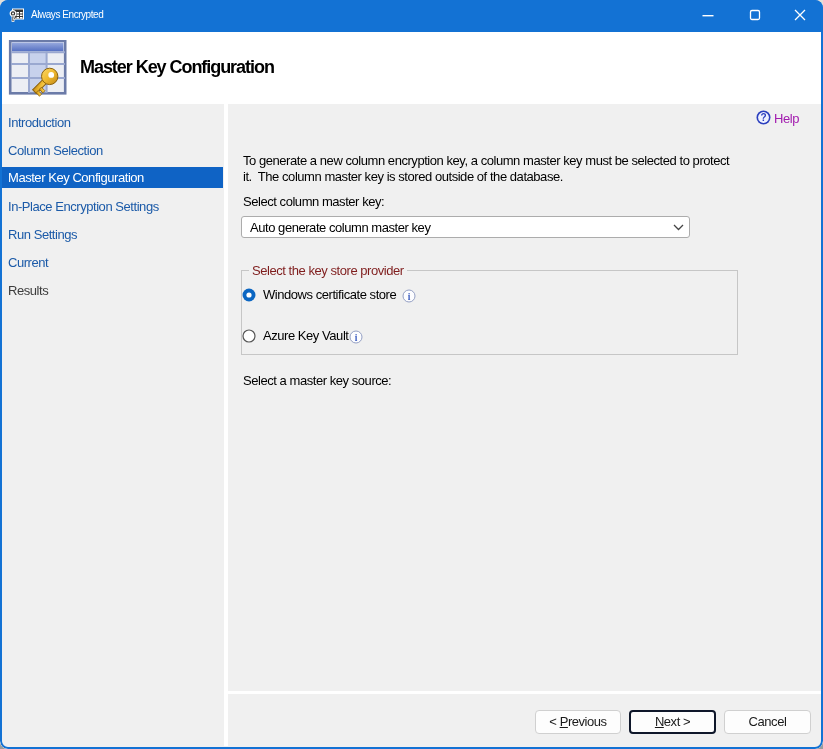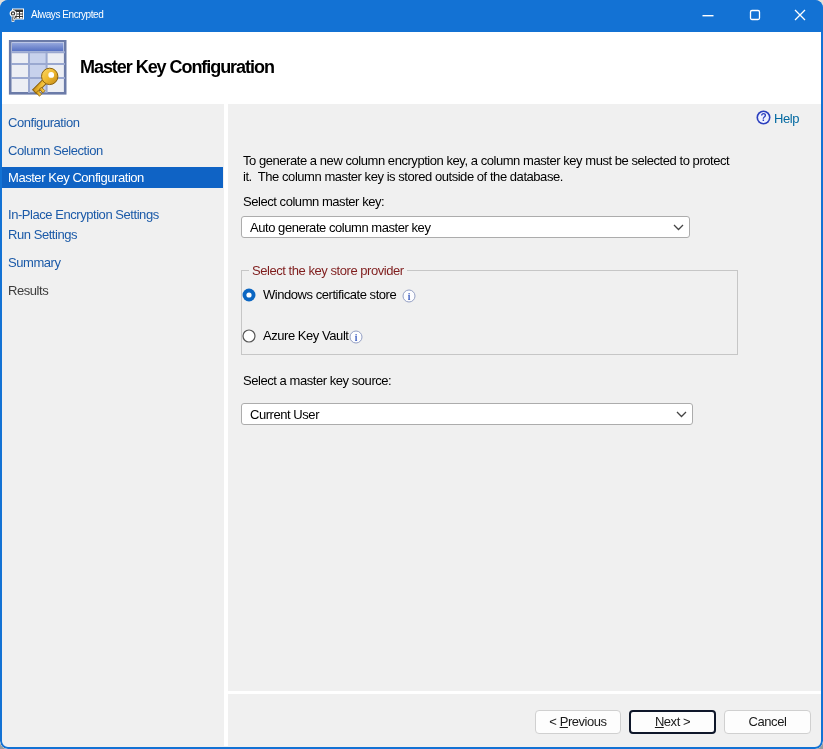--- a/index.html
+++ b/index.html
@@ -15,21 +15,21 @@
 .tb-btn { position:absolute; top:0; height:32px; }
 .header { position:absolute; left:0; top:32px; width:823px; height:72px; background:#ffffff; }
 .hdr-title { position:absolute; left:80px; top:25px; font-size:18px; font-weight:bold; letter-spacing:-1.05px; color:#000; }
 .hdr-icon { position:absolute; left:8px; top:8px; }
 .nav { position:absolute; left:0; top:104px; width:223px; bottom:0; background:#f0f0f0; }
 .divider { position:absolute; left:224px; top:104px; width:4px; bottom:3px; background:#ffffff; }
 .nav-item { position:absolute; left:8px; height:21px; line-height:21px; font-size:13px; letter-spacing:-0.45px; color:#1b5aa8; white-space:nowrap; }
 .nav-sel { position:absolute; left:0; top:167px; width:223px; height:21px; background:#0f63c5; }
 .nav-sel span { position:absolute; left:8px; top:0; line-height:21px; font-size:13px; letter-spacing:-0.45px; color:#fff; white-space:nowrap; }
 .help { position:absolute; top:110px; left:756px; height:15px; }
-.help span { position:absolute; left:18px; top:1px; font-size:13px; letter-spacing:-0.45px; color:#0369a1; }
+.help span { position:absolute; left:18px; top:1px; font-size:13px; letter-spacing:-0.45px; color:#a21caf; }
 .para { position:absolute; left:243px; top:153px; width:500px; font-size:13px; letter-spacing:-0.45px; line-height:16px; color:#000; }
 .lbl { position:absolute; font-size:13px; letter-spacing:-0.45px; color:#000; white-space:nowrap; }
 .combo { position:absolute; background:#fff; border:1px solid #acacac; border-radius:3px; }
 .combo span { position:absolute; left:8px; top:0; bottom:0; display:flex; align-items:center; font-size:13px; letter-spacing:-0.45px; color:#000; }
 .combo svg { position:absolute; right:5px; top:50%; margin-top:-3px; }
 .groupbox { position:absolute; left:241px; top:270px; width:497px; height:85px; border:1px solid #c6c6c6; }
 .gb-label { position:absolute; left:7px; top:-8px; background:#f0f0f0; padding:0 3px; font-size:13px; letter-spacing:-0.45px; color:#7f1d1d; white-space:nowrap; }
 .radio-lbl { position:absolute; font-size:13px; letter-spacing:-0.45px; color:#000; white-space:nowrap; }
 .btn { position:absolute; top:710px; height:24px; background:#fdfdfd; border:1px solid #d0d0d0;
   border-radius:4px; font-size:13px; letter-spacing:-0.45px; color:#1a1a1a; text-align:center; line-height:22px; }
@@ -72,28 +72,28 @@
         </g>
         <circle cx="41.7" cy="36.4" r="8.2" fill="url(#keyg)" stroke="#8a6210" stroke-width="1"></circle>
         <circle cx="43.2" cy="34.9" r="2.9" fill="#ffffff"></circle>
       </g>
     </svg>
     <div class="hdr-title">Master Key Configuration</div>
   </div>
 
   <div class="nav"></div>
   <div class="divider"></div>
-  <div class="nav-item" style="top:112px;">Configuration</div>
+  <div class="nav-item" style="top:112px;">Introduction</div>
   <div class="nav-item" style="top:140px;">Column Selection</div>
   <div class="nav-sel">
       <span>Master Key Configuration</span>
     </div>
-  <div class="nav-item" style="top:204px;">In-Place Encryption Settings</div>
+  <div class="nav-item" style="top:196px;">In-Place Encryption Settings</div>
   <div class="nav-item" style="top:224px;">Run Settings</div>
-  <div class="nav-item" style="top:252px;">Summary</div>
+  <div class="nav-item" style="top:252px;">Current</div>
   <div class="nav-item" style="top:280px; color:#3c3c3c;">Results</div>
 
   <div class="help">
     <svg width="15" height="15" viewBox="0 0 15 15">
       <circle cx="7.5" cy="7.5" r="7" fill="#2b3fbe"></circle>
       <circle cx="7.5" cy="7.5" r="5.4" fill="#eef1ff"></circle>
       <text x="7.5" y="11.2" font-size="10" font-weight="bold" text-anchor="middle" fill="#2b3fbe" font-family="Liberation Sans">?</text>
     </svg>
     <span>Help</span>
   </div>
@@ -123,26 +123,20 @@
   <svg style="position:absolute; left:242px; top:329px;" width="14" height="14" viewBox="0 0 14 14">
     <circle cx="7" cy="7" r="6" fill="#ffffff" stroke="#565656" stroke-width="1.2"></circle>
   </svg>
   <div class="radio-lbl" style="left:263px; top:329px; line-height:14px;text-align:right;">Azure Key Vault</div>
   <svg style="position:absolute; left:349px; top:330px;" width="14" height="14" viewBox="0 0 14 14">
     <circle cx="7" cy="7" r="6" fill="#fdfdff" stroke="#94a0c4" stroke-width="1"></circle>
     <text x="7" y="10.5" font-size="9.5" font-weight="bold" text-anchor="middle" fill="#3a5cc0" font-family="Liberation Serif">i</text>
   </svg>
 
   <div class="lbl" style="left:243px; top:373px;">Select a master key source:</div>
-  <div class="combo" style="left:241px; top:403px; width:452px; height:22px;">
-    <span>Current User</span>
-    <svg width="11" height="7" viewBox="0 0 11 7">
-        <path d="M1 1 L5.5 5.5 L10 1" fill="none" stroke="#444" stroke-width="1.3"></path>
-      </svg>
-  </div>
 
   <div class="sep1"></div>
 
   <div class="btn" style="left:535px; width:86px;">&lt; <u class="k">P</u>revious</div>
   <div class="btn" style="left:629px; width:87px; border:2px solid #0f172a; line-height:20px;"><u class="k">N</u>ext &gt;</div>
   <div class="btn" style="left:724px; width:87px;">Cancel</div>
 
   <div class="titlebar">
     <svg class="tb-icon" width="16" height="16" viewBox="0 0 16 16">
       <rect x="3" y="1.5" width="12" height="11" fill="#fff"></rect>

